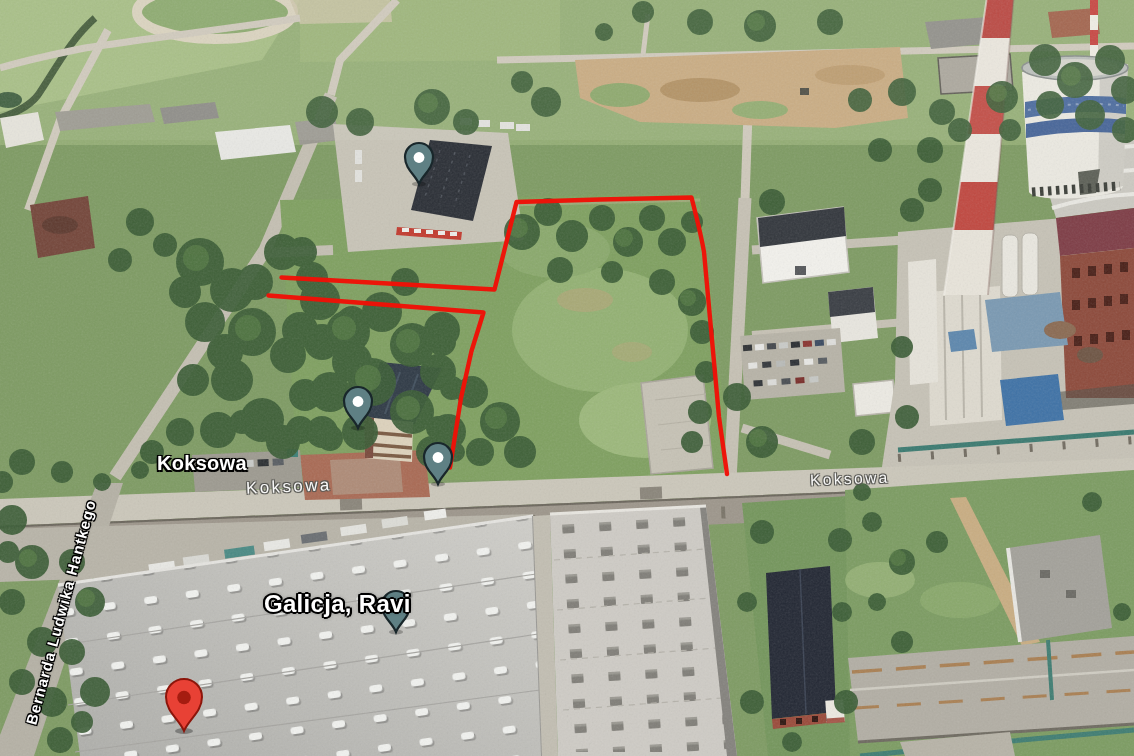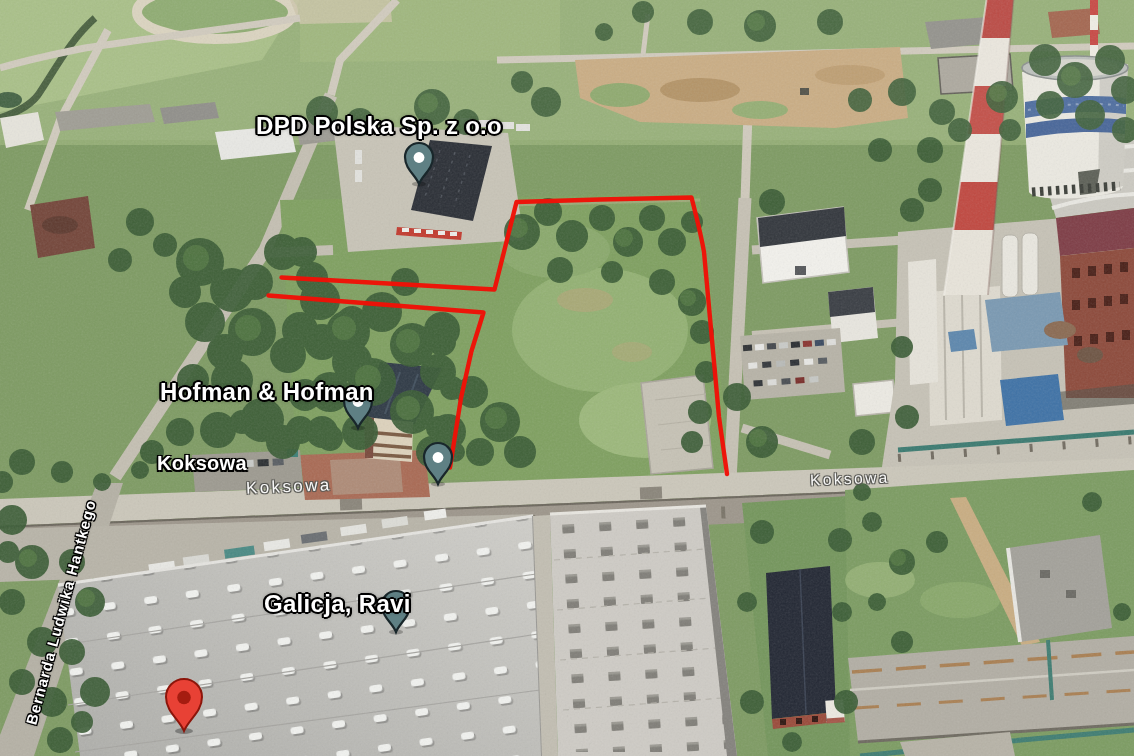--- a/index.html
+++ b/index.html
@@ -542,24 +542,22 @@
     <use href="#pinT" x="358" y="428"></use>
     <ellipse cx="438" cy="484" rx="7" ry="2.5" fill="rgba(0,0,0,.25)"></ellipse>
     <use href="#pinT" x="438" y="484"></use>
     <ellipse cx="396" cy="632" rx="7" ry="2.5" fill="rgba(0,0,0,.25)"></ellipse>
     <use href="#pinT" x="396" y="632"></use>
     <ellipse cx="184" cy="731" rx="9" ry="3" fill="rgba(0,0,0,.3)"></ellipse>
     <use href="#pinR" x="184" y="731"></use>
   </g>
 </svg>
 
-<div class="map-label poi" style="left:256px;top:112px;">DPD Polska Sp. z o.o</div>
 
 <div class="map-label poi hofman" style="left:160px;top:378px;width:186px;">
-  <div>Hofman &amp; Hofman</div>
 </div>
 
 
 <div class="map-label poi" style="left:264px;top:590px;">Galicja, Ravi</div>
 
 <div class="map-label street" style="left:157px;top:452px;">Koksowa</div>
 
 <div class="map-label road-embedded" style="left:246px;top:477px;transform:rotate(-2.5deg);">Koksowa</div>
 
 <div class="map-label road-embedded" style="left:810px;top:470px;font-size:15.5px;transform:rotate(-2deg);">Koksowa</div>

